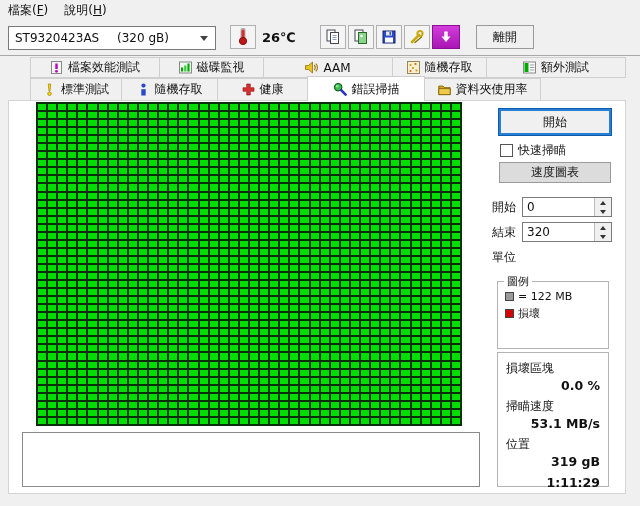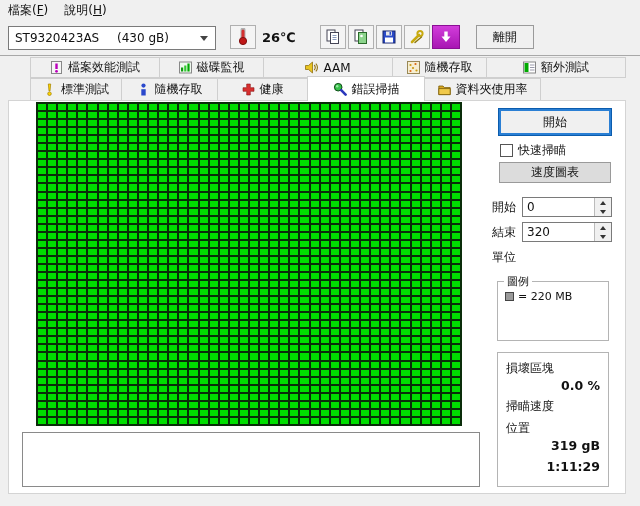--- a/index.html
+++ b/index.html
@@ -67,21 +67,21 @@
       border-top:4px solid #333;}
   .row-start{left:492px;top:197px;}
   .row-end{left:492px;top:222px;}
   .row-unit{left:492px;top:249px;}
   .unit-sel{width:78px;height:21px;background:#ededed;border:1px solid #9a9a9a;display:flex;
       align-items:center;box-sizing:border-box;}
   .unit-sel .uval{margin-left:6px;}
   .unit-sel .arrow{margin-left:auto;margin-right:6px;width:0;height:0;
       border-left:4px solid transparent;border-right:4px solid transparent;border-top:5px solid #555;}
   .groupbox{border:1px solid #b4b4b4;background:#fff;box-sizing:border-box;}
-  .legend-box{left:497px;top:281px;width:112px;height:60px;}
+  .legend-box{left:497px;top:281px;width:112px;height:68px;}
   .gb-title{position:absolute;top:-8px;left:6px;background:#fff;padding:0 3px;font-size:11px;}
   .legend-items{padding:8px 0 0 7px;display:flex;flex-direction:column;gap:3px;font-size:11px;}
   .legend-row{display:flex;align-items:center;gap:4px;}
   .sq{width:9px;height:9px;border:1px solid #444;box-sizing:border-box;display:inline-block;}
   .stats-box{left:497px;top:352px;width:112px;height:135px;}
   .stats{padding:7px 8px 0 8px;display:flex;flex-direction:column;}
   .stat{margin-bottom:5px;}
   .stat .lab{display:block;}
   .stat .val{display:block;text-align:right;font-weight:bold;font-size:12.5px;margin-top:1px;}
   .statusbar{left:0;top:494px;width:640px;height:12px;background:#f0f0f0;}
@@ -91,21 +91,21 @@
 
 <div>
 
   <div class="abs menubar">
     <span class="menu-item"><span>檔案(</span><u>F</u><span>)</span></span>
     <span class="menu-item"><span>說明(</span><u>H</u><span>)</span></span>
   </div>
 
   <div class="abs combo">
     <span class="drive">ST9320423AS</span>
-    <span class="cap">(430 gB)</span>
+    <span class="cap">(320 gB)</span>
     <span class="arrow"></span>
   </div>
 
   <div class="abs tool-btn" style="left:230px;">
     <svg width="16" height="18" viewBox="0 0 16 18">
       <line x1="8" y1="2" x2="8" y2="11" stroke="#b0b0b0" stroke-width="5" stroke-linecap="round"></line>
       <line x1="8" y1="3" x2="8" y2="11" stroke="#d43030" stroke-width="3" stroke-linecap="round"></line>
       <circle cx="8" cy="13" r="3.6" fill="#c01818" stroke="#801010"></circle>
     </svg>
   </div>
@@ -1968,33 +1968,38 @@
 
   <div class="abs rp spin-row row-unit">
     <span class="fld-label">單位</span>
   </div>
 
   <div class="abs rp groupbox legend-box">
     <span class="gb-title">圖例</span>
     <div class="legend-items">
       <div class="legend-row">
         <span class="sq" style="background:#9a9a9a;"></span>
-        <span>= 220 MB</span>
+        <span>= 122 MB</span>
+      </div>
+      <div class="legend-row">
+        <span class="sq" style="background:#d40000;"></span>
+        <span>損壞</span>
       </div>
     </div>
   </div>
 
   <div class="abs rp groupbox stats-box">
     <div class="stats">
       <div class="stat">
         <span class="lab">損壞區塊</span>
         <span class="val">0.0 %</span>
       </div>
       <div class="stat">
         <span class="lab">掃瞄速度</span>
+        <span class="val">53.1 MB/s</span>
       </div>
       <div class="stat">
         <span class="lab">位置</span>
         <span class="val">319 gB</span>
       </div>
       <div class="stat">
         <span class="val">1:11:29</span>
       </div>
     </div>
   </div>

